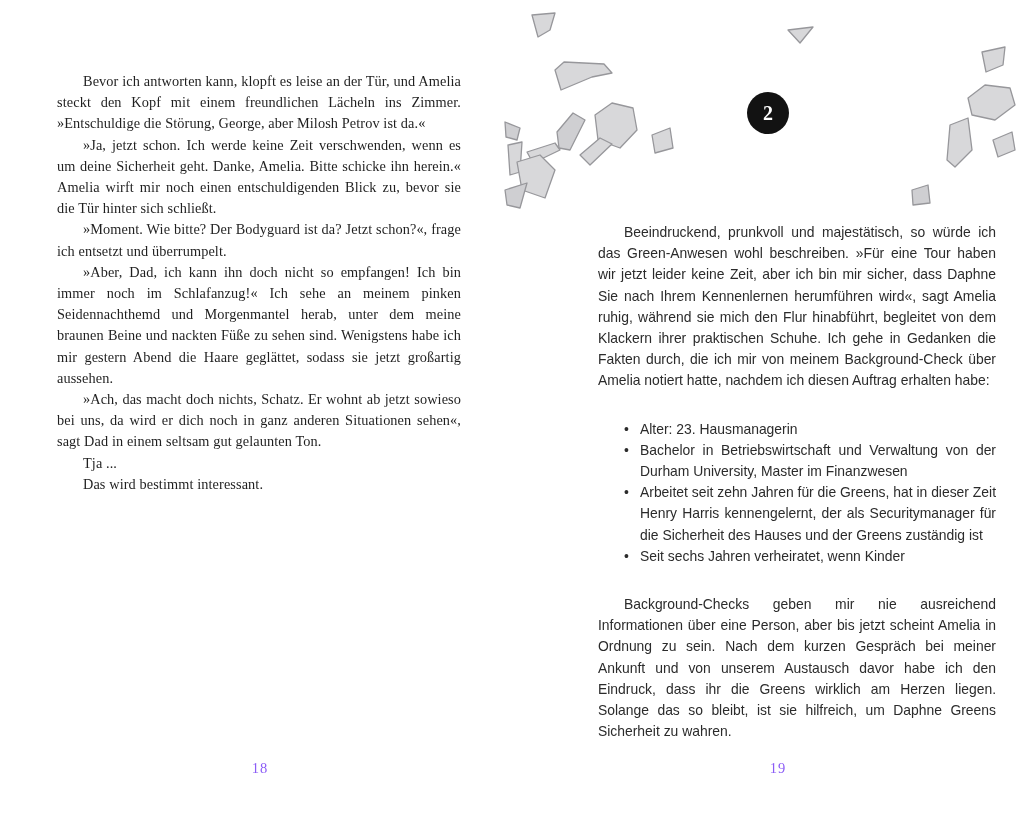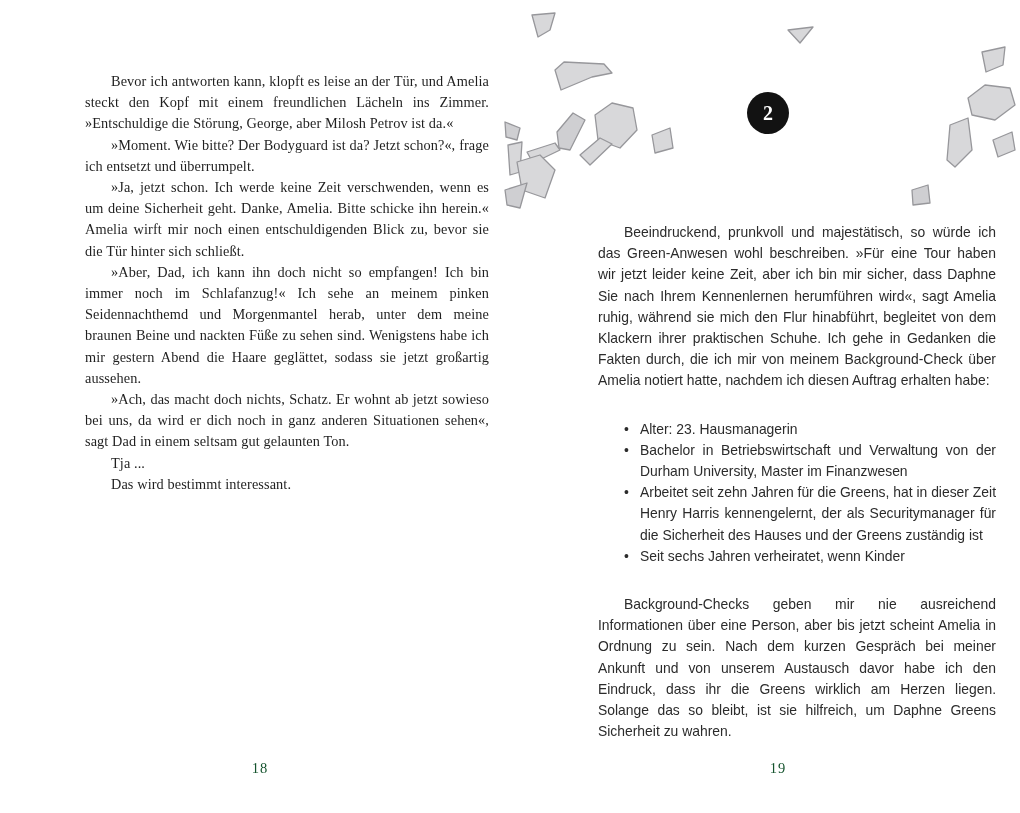--- a/index.html
+++ b/index.html
@@ -23,21 +23,20 @@
     position: absolute;
     left: 57px;
     top: 71px;
     width: 404px;
     color: #1f1f1f;
     font-family: "Liberation Serif", serif;
     font-size: 14.3px;
     line-height: 21.2px;
     text-align: justify;
     letter-spacing: 0.1px;
-    margin-left: 28px;
   }
   .left-text p {
     margin: 0;
     text-indent: 26px;
   }
 
   
   .chapter-badge {
     position: absolute;
     left: 747px;
@@ -99,21 +98,21 @@
     flex: 1 1 auto;
     text-align: justify;
   }
 
   
   .folio {
     position: absolute;
     top: 760px;
     width: 60px;
     text-align: center;
-    color: #14532d;
+    color: #8b5cf6;
     font-family: "Liberation Serif", serif;
     font-size: 14.5px;
     letter-spacing: 1px;
   }
   .folio-left  { left: 230px; }
   .folio-right { left: 748px; text-align: center; }
 
   
   .shards-svg {
     position: absolute;
@@ -130,22 +129,22 @@
   }
   .shards-svg polygon.dark { fill: #cfcfd2; }
 </style>
 </head>
 <body>
 
 <div class="spread">
 
   <div class="left-text">
     <p>Bevor ich antworten kann, klopft es leise an der Tür, und Amelia steckt den Kopf mit einem freundlichen Lächeln ins Zimmer. »Entschuldige die Störung, George, aber Milosh Petrov ist da.«</p>
+    <p>»Ja, jetzt schon. Ich werde keine Zeit verschwenden, wenn es um deine Sicherheit geht. Danke, Amelia. Bitte schicke ihn herein.« Amelia wirft mir noch einen entschuldigenden Blick zu, bevor sie die Tür hinter sich schließt.</p>
     <p>»Moment. Wie bitte? Der Bodyguard ist da? Jetzt schon?«, frage ich entsetzt und überrumpelt.</p>
-    <p>»Ja, jetzt schon. Ich werde keine Zeit verschwenden, wenn es um deine Sicherheit geht. Danke, Amelia. Bitte schicke ihn herein.« Amelia wirft mir noch einen entschuldigenden Blick zu, bevor sie die Tür hinter sich schließt.</p>
     <p>»Aber, Dad, ich kann ihn doch nicht so empfangen! Ich bin immer noch im Schlafanzug!« Ich sehe an meinem pinken Seidennachthemd und Morgenmantel herab, unter dem meine braunen Beine und nackten Füße zu sehen sind. Wenigstens habe ich mir gestern Abend die Haare geglättet, sodass sie jetzt großartig aussehen.</p>
     <p>»Ach, das macht doch nichts, Schatz. Er wohnt ab jetzt sowieso bei uns, da wird er dich noch in ganz anderen Situationen sehen«, sagt Dad in einem seltsam gut gelaunten Ton.</p>
     <p>Tja ...</p>
     <p>Das wird bestimmt interessant.</p>
   </div>
   <div class="folio folio-left">18</div>
 
   <svg class="shards-svg" viewBox="0 0 520 215" aria-hidden="true">
 
     <polygon points="32,15 55,13 50,30 38,37"></polygon>

